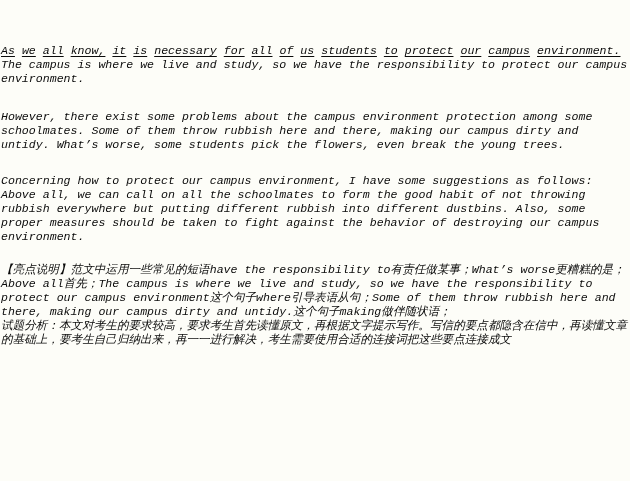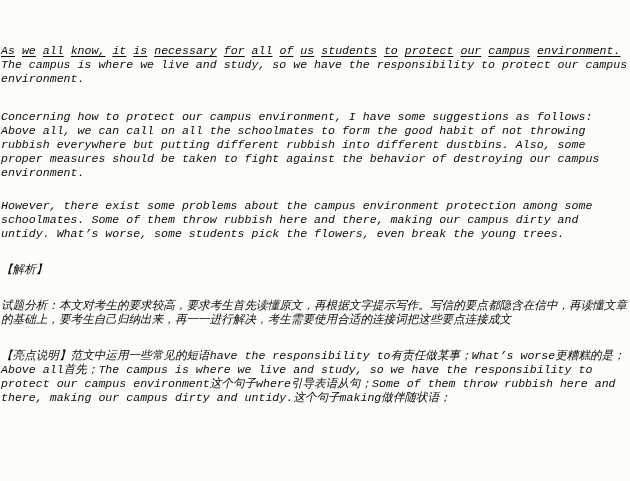--- a/index.html
+++ b/index.html
@@ -39,23 +39,22 @@
     display: inline;
   }
 </style>
 </head>
 <body>
 
 <div class="doc">
 
   <p class="para mb-lg"><span><span class="uw">As</span> <span class="uw">we</span> <span class="uw">all</span> <span class="uw">know,</span> <span class="uw">it</span> <span class="uw">is</span> <span class="uw">necessary</span> <span class="uw">for</span> <span class="uw">all</span> <span class="uw">of</span> <span class="uw">us</span> <span class="uw">students</span> <span class="uw">to</span> <span class="uw">protect</span> <span class="uw">our</span> <span class="uw">campus</span> <span class="uw">environment.</span></span> <span>The campus is where we live and study, so we have the responsibility to protect our campus environment.</span></p>
 
+  <p class="para mb-md">However, there exist some problems about the campus environment protection among some schoolmates. Some of them throw rubbish here and there, making our campus dirty and untidy. What’s worse, some students pick the flowers, even break the young trees.</p>
+
   <p class="para mb-sm">Concerning how to protect our campus environment, I have some suggestions as follows: Above all, we can call on all the schoolmates to form the good habit of not throwing rubbish everywhere but putting different rubbish into different dustbins. Also, some proper measures should be taken to fight against the behavior of destroying our campus environment.</p>
 
-  <p class="para mb-md">However, there exist some problems about the campus environment protection among some schoolmates. Some of them throw rubbish here and there, making our campus dirty and untidy. What’s worse, some students pick the flowers, even break the young trees.</p>
 
-  <div class="heading-line">【解析】</div>
+  <p class="para"><span class="inline-heading">【亮点说明】</span><span>范文中运用一些常见的短语have the responsibility to有责任做某事；What’s worse更糟糕的是；Above all首先；The campus is where we live and study, so we have the responsibility to protect our campus environment这个句子where引导表语从句；Some of them throw rubbish here and there, making our campus dirty and untidy.这个句子making做伴随状语；</span></p>
 
   <p class="para mb-md">试题分析：本文对考生的要求较高，要求考生首先读懂原文，再根据文字提示写作。写信的要点都隐含在信中，再读懂文章的基础上，要考生自己归纳出来，再一一进行解决，考生需要使用合适的连接词把这些要点连接成文</p>
-
-  <p class="para"><span class="inline-heading">【亮点说明】</span><span>范文中运用一些常见的短语have the responsibility to有责任做某事；What’s worse更糟糕的是；Above all首先；The campus is where we live and study, so we have the responsibility to protect our campus environment这个句子where引导表语从句；Some of them throw rubbish here and there, making our campus dirty and untidy.这个句子making做伴随状语；</span></p>
 
 </div>
 
 </body></html>

